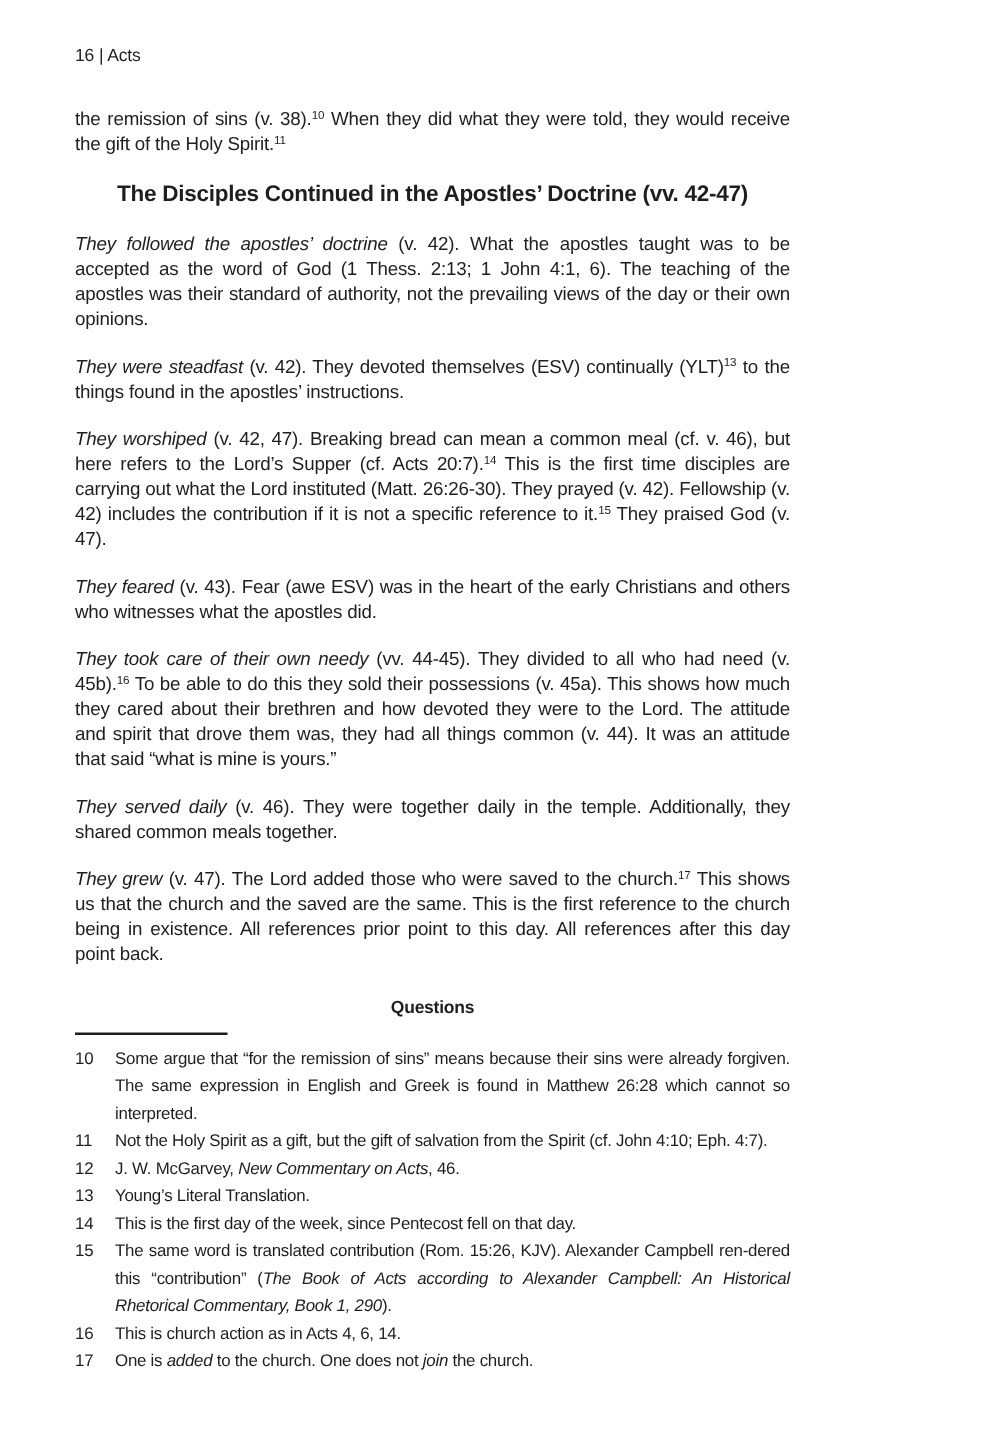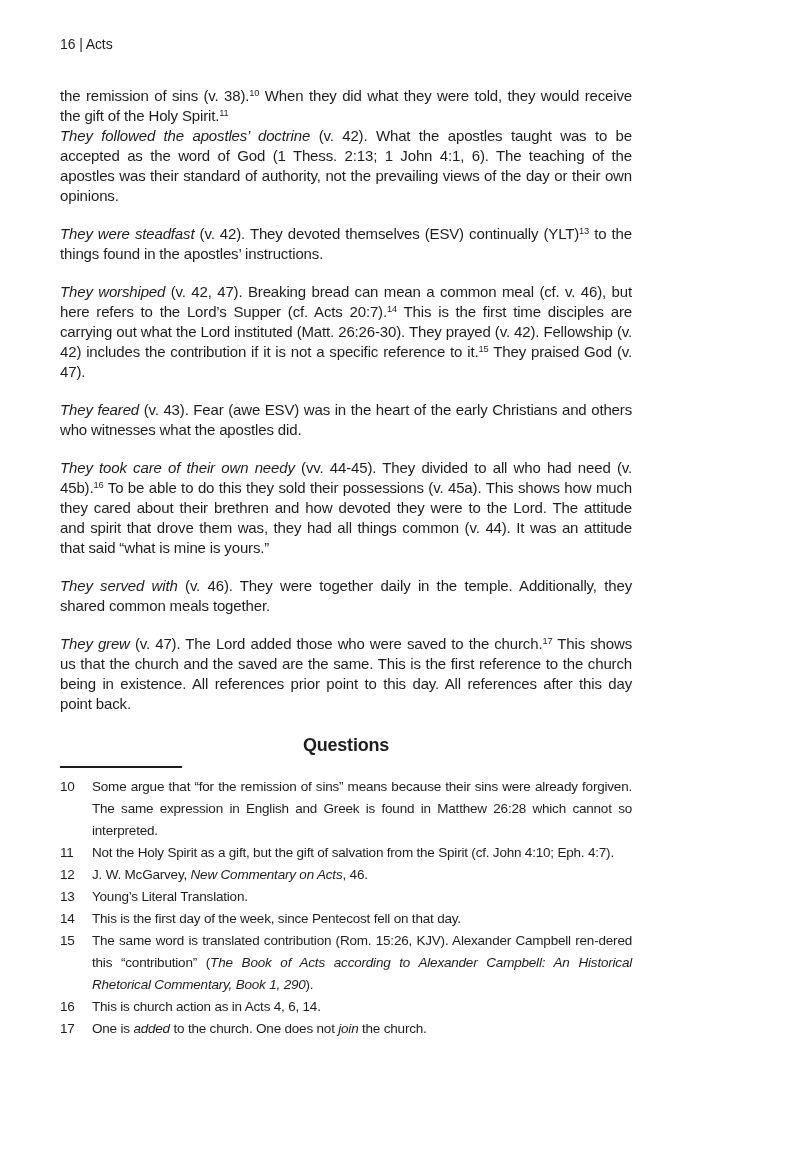--- a/index.html
+++ b/index.html
@@ -42,21 +42,21 @@
   h2.section-heading {
     margin: 16px 0 18px 0;
     font-size: 18px;
     line-height: 26px;
     font-weight: bold;
     text-align: center;
     letter-spacing: -0.2px;
   }
   h2.questions-heading {
     margin: 16px 0 8px 0;
-    font-size: 18px;
+    font-size: 14px;
     line-height: 26px;
     font-weight: bold;
     text-align: center;
     letter-spacing: -0.2px;
   }
   .fn-divider {
     width: 122px;
     height: 0;
     border-top: 2.5px solid #1e1e1e;
     margin: 0 0 8px 0;
@@ -87,33 +87,34 @@
 
   <div class="page-header">
     <span>16  |  Acts</span>
   </div>
 
   <div class="content">
 
     <p class="para tight"><span>the remission of sins (v. 38).</span><sup>10</sup><span> When they did what they were told, they would receive the gift of the Holy Spirit.</span><sup>11</sup></p>
 
 
+    <h2 class="section-heading">The Disciples Continued in the Apostles’ Doctrine (vv. 42-47)</h2>
 
 
     <p class="para"><em>They followed the apostles’ doctrine</em><span> (v. 42). What the apostles taught was to be accepted as the word of God (1 Thess. 2:13; 1 John 4:1, 6). The teaching of the apostles was their standard of authority, not the prevailing views of the day or their own opinions.</span></p>
 
     <p class="para"><em>They were steadfast</em><span> (v. 42). They devoted themselves (ESV) continually (YLT)</span><sup>13</sup><span> to the things found in the apostles’ instructions.</span></p>
 
     <p class="para"><em>They worshiped</em><span> (v. 42, 47).  Breaking bread can mean a common meal (cf. v. 46), but here refers to the Lord’s Supper (cf. Acts 20:7).</span><sup>14</sup><span> This is the first time disciples are carrying out what the Lord instituted (Matt. 26:26-30). They prayed (v. 42). Fellowship (v. 42) includes the contribution if it is not a specific reference to it.</span><sup>15</sup><span> They praised God (v. 47).</span></p>
 
     <p class="para"><em>They feared</em><span> (v. 43). Fear (awe ESV) was in the heart of the early Christians and others who witnesses what the apostles did.</span></p>
 
     <p class="para"><em>They took care of their own needy</em><span> (vv. 44-45). They divided to all who had need (v. 45b).</span><sup>16</sup><span> To be able to do this they sold their possessions (v. 45a). This shows how much they cared about their brethren and how devoted they were to the Lord. The attitude and spirit that drove them was, they had all things common (v. 44). It was an attitude that said “what is mine is yours.”</span></p>
 
-    <p class="para"><em>They served with</em><span> (v. 46).  They were together daily in the temple. Additionally, they shared common meals together.</span></p>
+    <p class="para"><em>They served daily</em><span> (v. 46).  They were together daily in the temple. Additionally, they shared common meals together.</span></p>
 
     <p class="para"><em>They grew</em><span> (v. 47). The Lord added those who were saved to the church.</span><sup>17</sup><span> This shows us that the church and the saved are the same. This is the first reference to the church being in existence. All references prior point to this day. All references after this day point back.</span></p>
 
     <h2 class="questions-heading">Questions</h2>
 
     <div class="fn-divider"></div>
 
     <div class="footnotes">
 
       <div class="fn">

